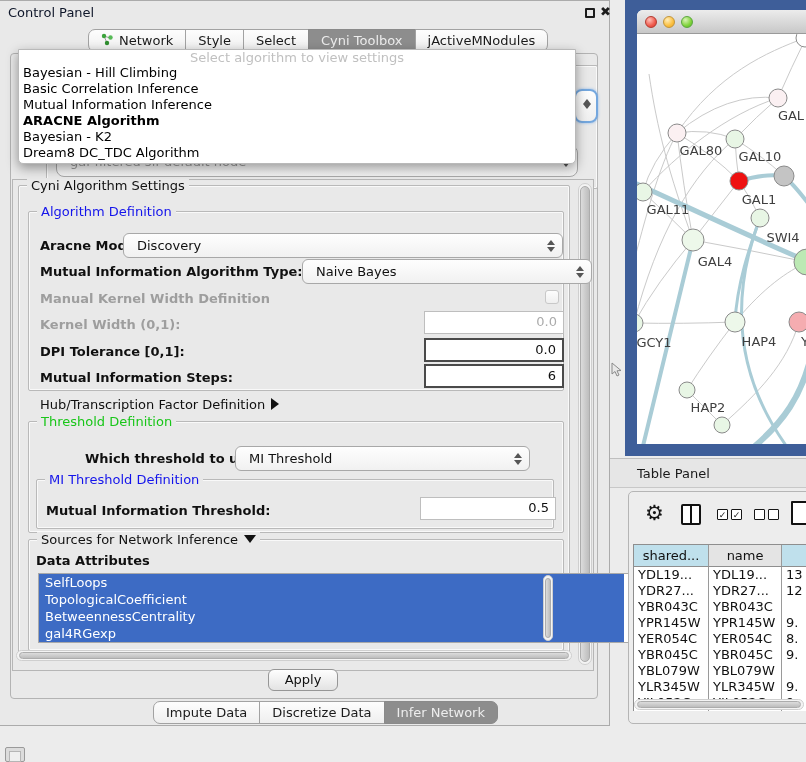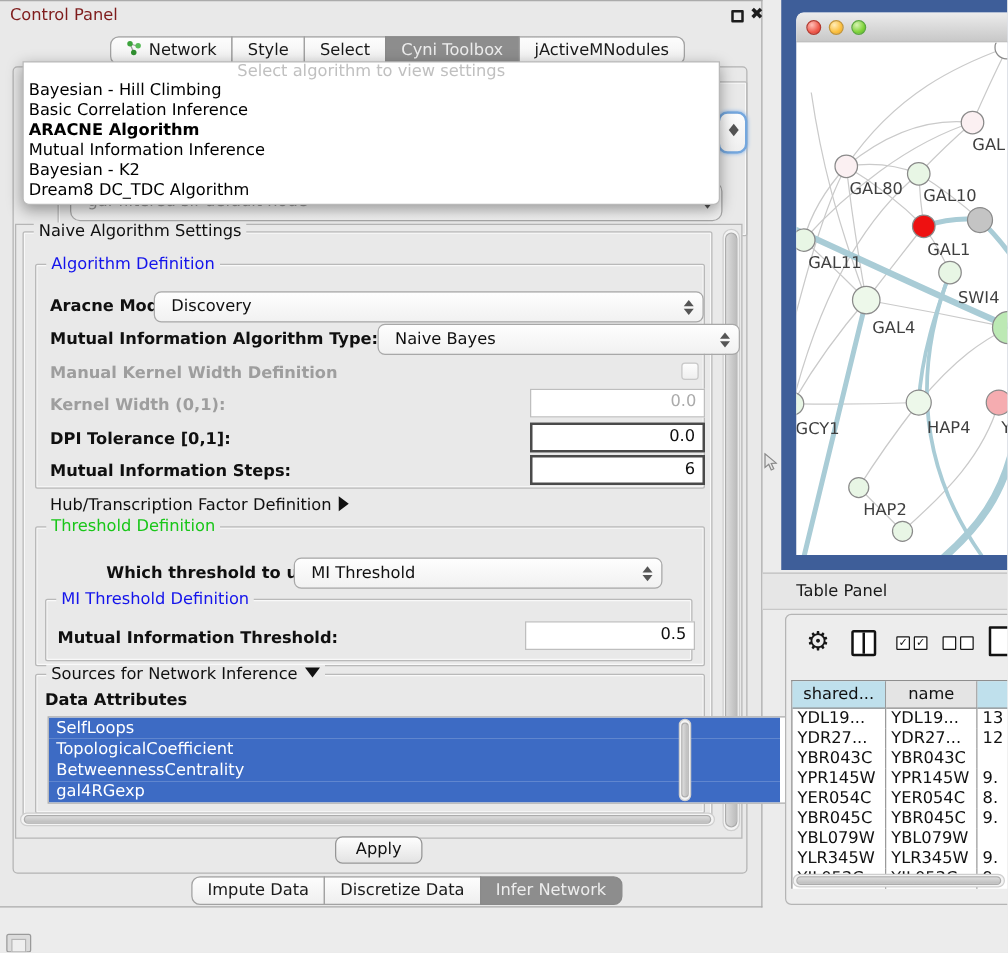--- a/index.html
+++ b/index.html
@@ -9,21 +9,21 @@
     background:#ECECEC; font-family:"DejaVu Sans","Liberation Sans",sans-serif;
     font-size:13px; color:#111;
   }
   .abs { position:absolute; }
 
   
   #cp-window {
     position:absolute; left:0; top:8; width:610px; height:726px;
     background:#E9E9E9; border:1px solid #ABABAB; border-left:none;
   }
-  #cp-title { position:absolute; left:8px; top:4px; font-size:13px; color:#7f1d1d; }
+  #cp-title { position:absolute; left:8px; top:4px; font-size:13px; color:#0f172a; }
   #cp-float { position:absolute; left:585px; top:7px; width:10px; height:10px; border:2px solid #1c1c1c; border-radius:1px; }
   #cp-close { position:absolute; left:600px; top:3px; font-size:13px; font-weight:bold; color:#1c1c1c; }
 
   
   .tabbar { position:absolute; display:flex; height:23px; }
   .tab {
     display:flex; align-items:center; gap:5px; padding:0 12px; height:23px;
     background:linear-gradient(#FDFDFD,#EFEFEF); border:1px solid #A2A2A2; margin-left:-1px;
     font-size:13px; color:#1a1a1a; white-space:nowrap;
   }
@@ -186,34 +186,34 @@
           <i class="up"></i>
           <i class="dn"></i>
         </span>
     </div>
 
     <div id="algo-popup">
       <div class="prompt">Select algorithm to view settings</div>
       <div>
           <div class="dd-item">Bayesian - Hill Climbing</div>
           <div class="dd-item">Basic Correlation Inference</div>
+          <div class="dd-item">Mutual Information Inference</div>
           <div class="dd-item sel">ARACNE Algorithm</div>
-          <div class="dd-item">Mutual Information Inference</div>
           <div class="dd-item">Bayesian - K2</div>
           <div class="dd-item">Dream8 DC_TDC Algorithm</div>
         </div>
     </div>
 
     <div class="abs" style="left:12px; top:178px; width:582px; height:492px; border:1px solid #B6B6B6; background:#E9E9E9;"></div>
     <div class="vscroll" style="left:578px; top:182px; height:482px;">
         <div class="thumb"></div>
       </div>
 
     <div class="groupbox" style="left:18px; top:184px; width:552px; height:468px;">
-      <span class="gb-title">Naive Algorithm Settings</span>
+      <span class="gb-title">Cyni Algorithm Settings</span>
     </div>
 
     <div class="groupbox" style="left:28px; top:210px; width:536px; height:180px;">
       <span class="gb-title" style="color:#1414EB;">Algorithm Definition</span>
     </div>
 
     <div class="lbl" style="left:40px; top:237px;">Aracne Mode:</div>
     <div class="combo" style="left:123px; top:232px; width:440px; height:25px;">
       <span>Discovery</span>
       <span class="spin">

